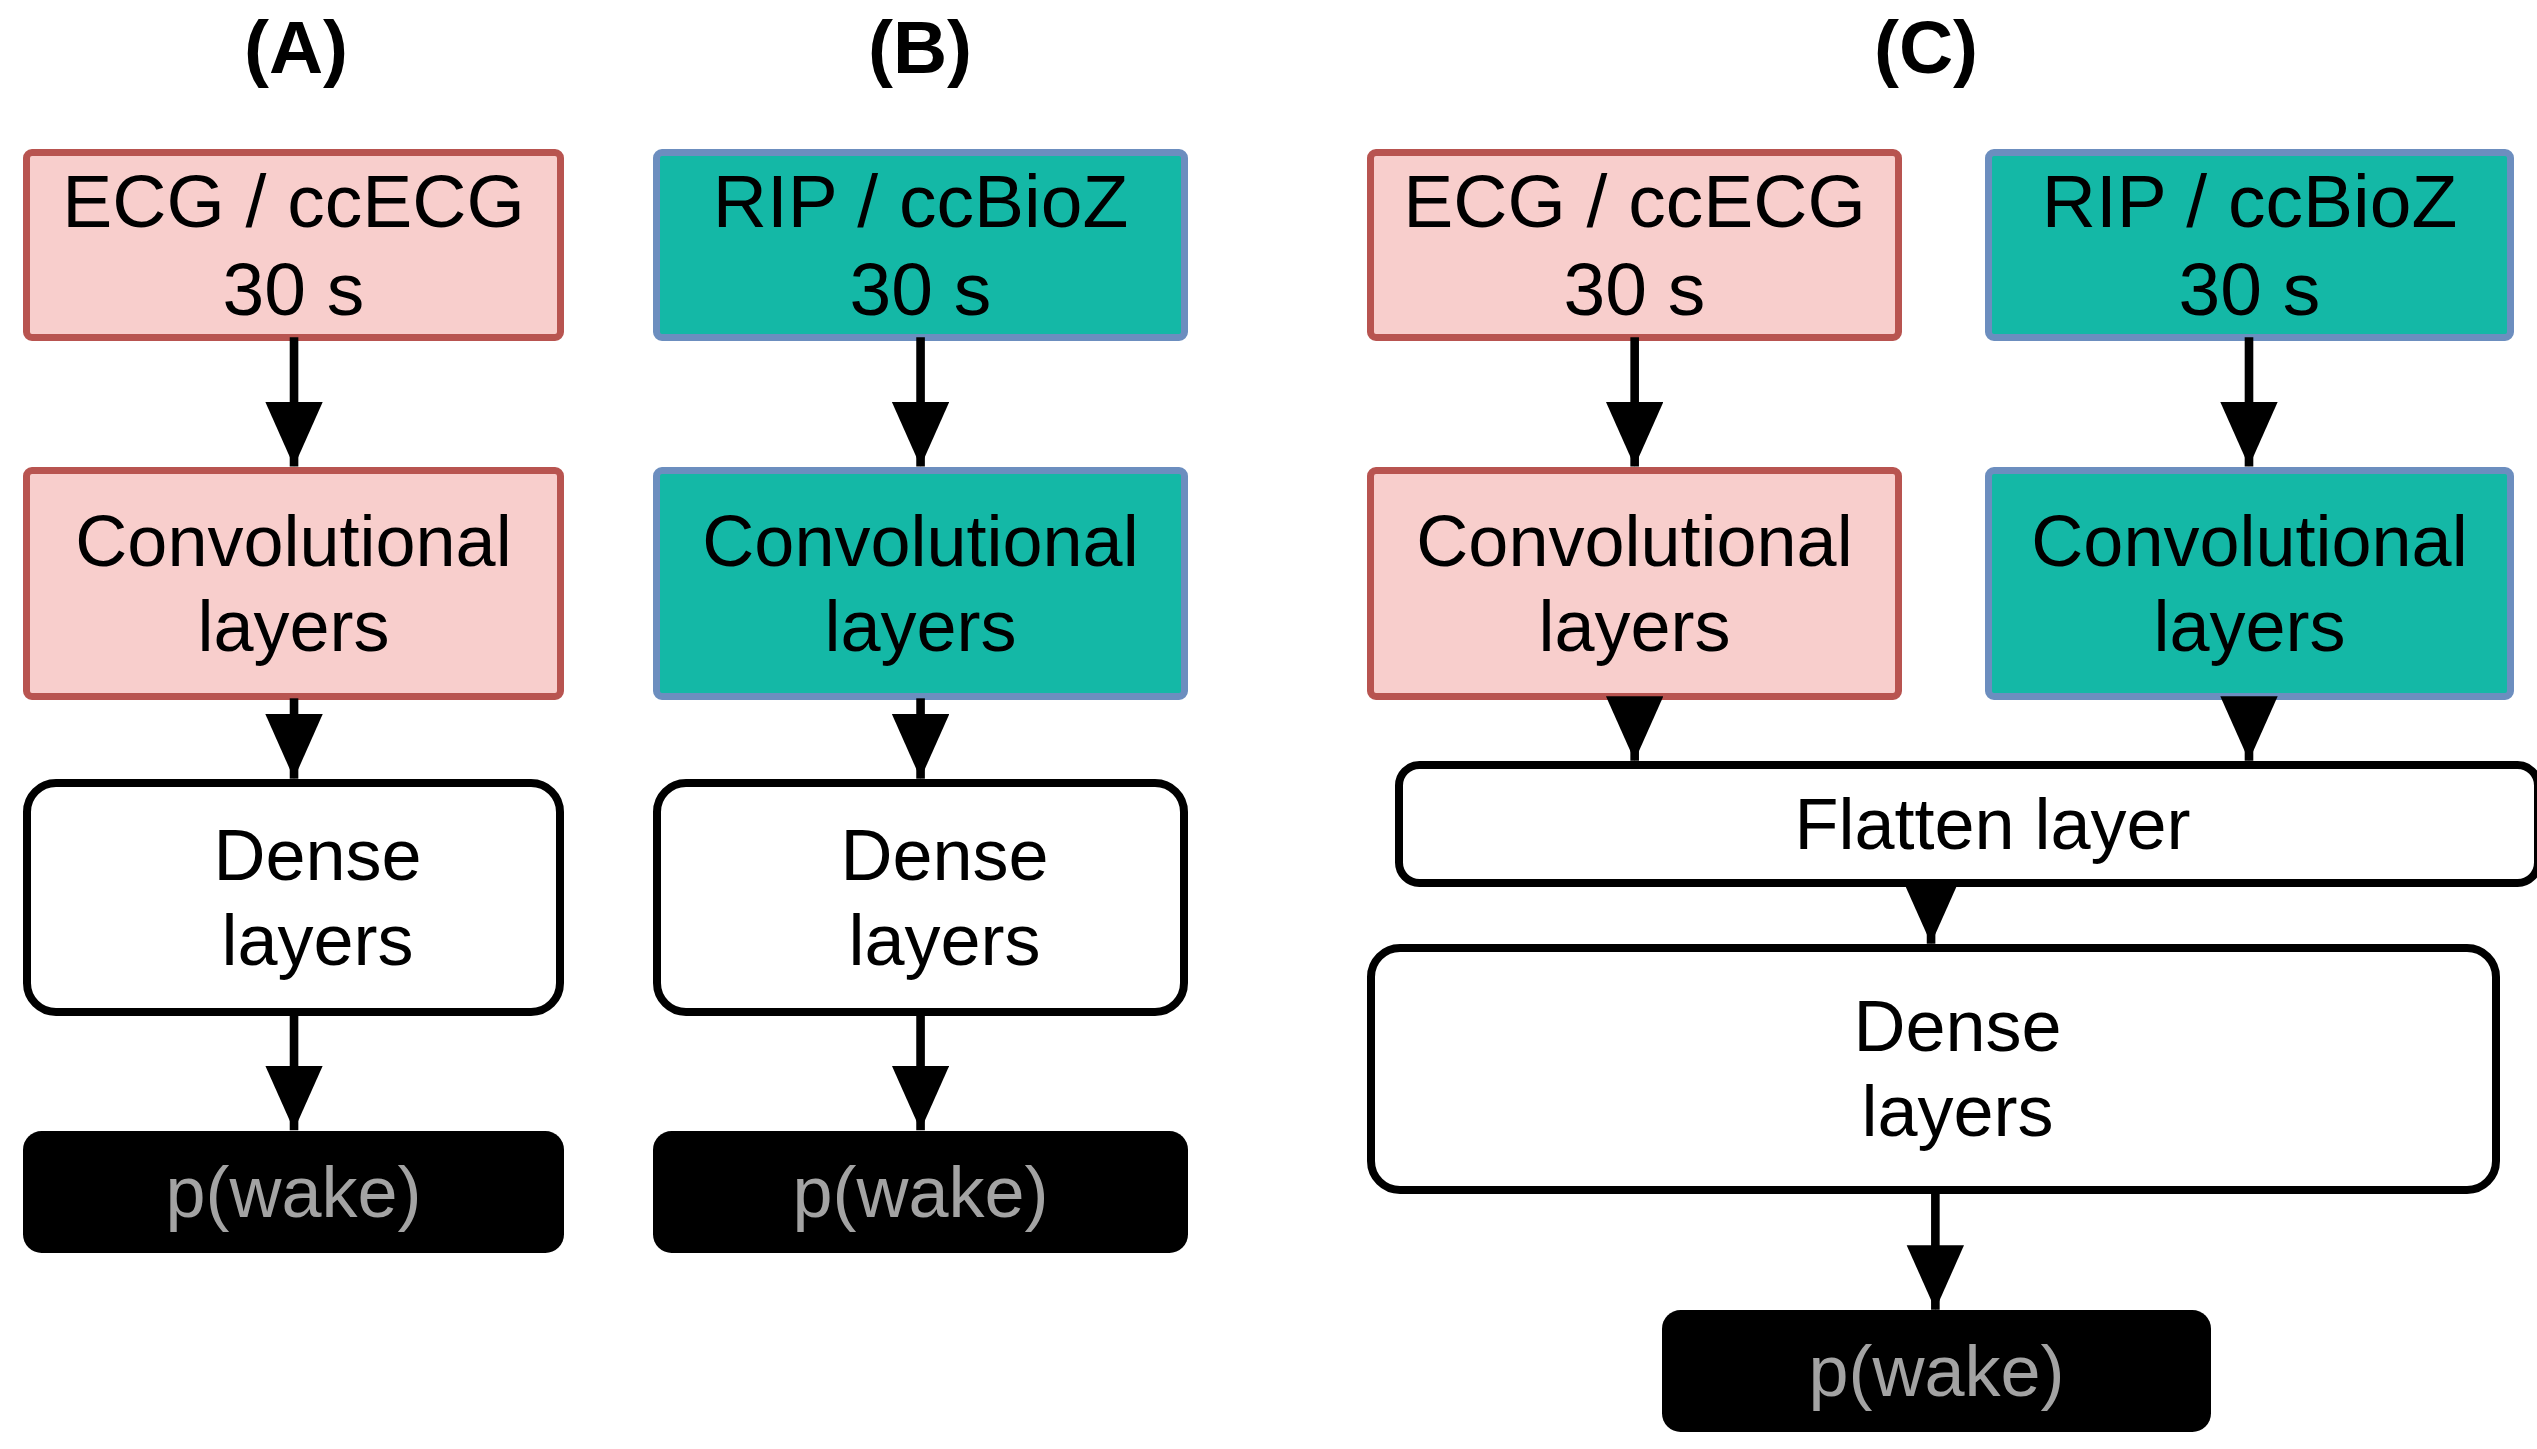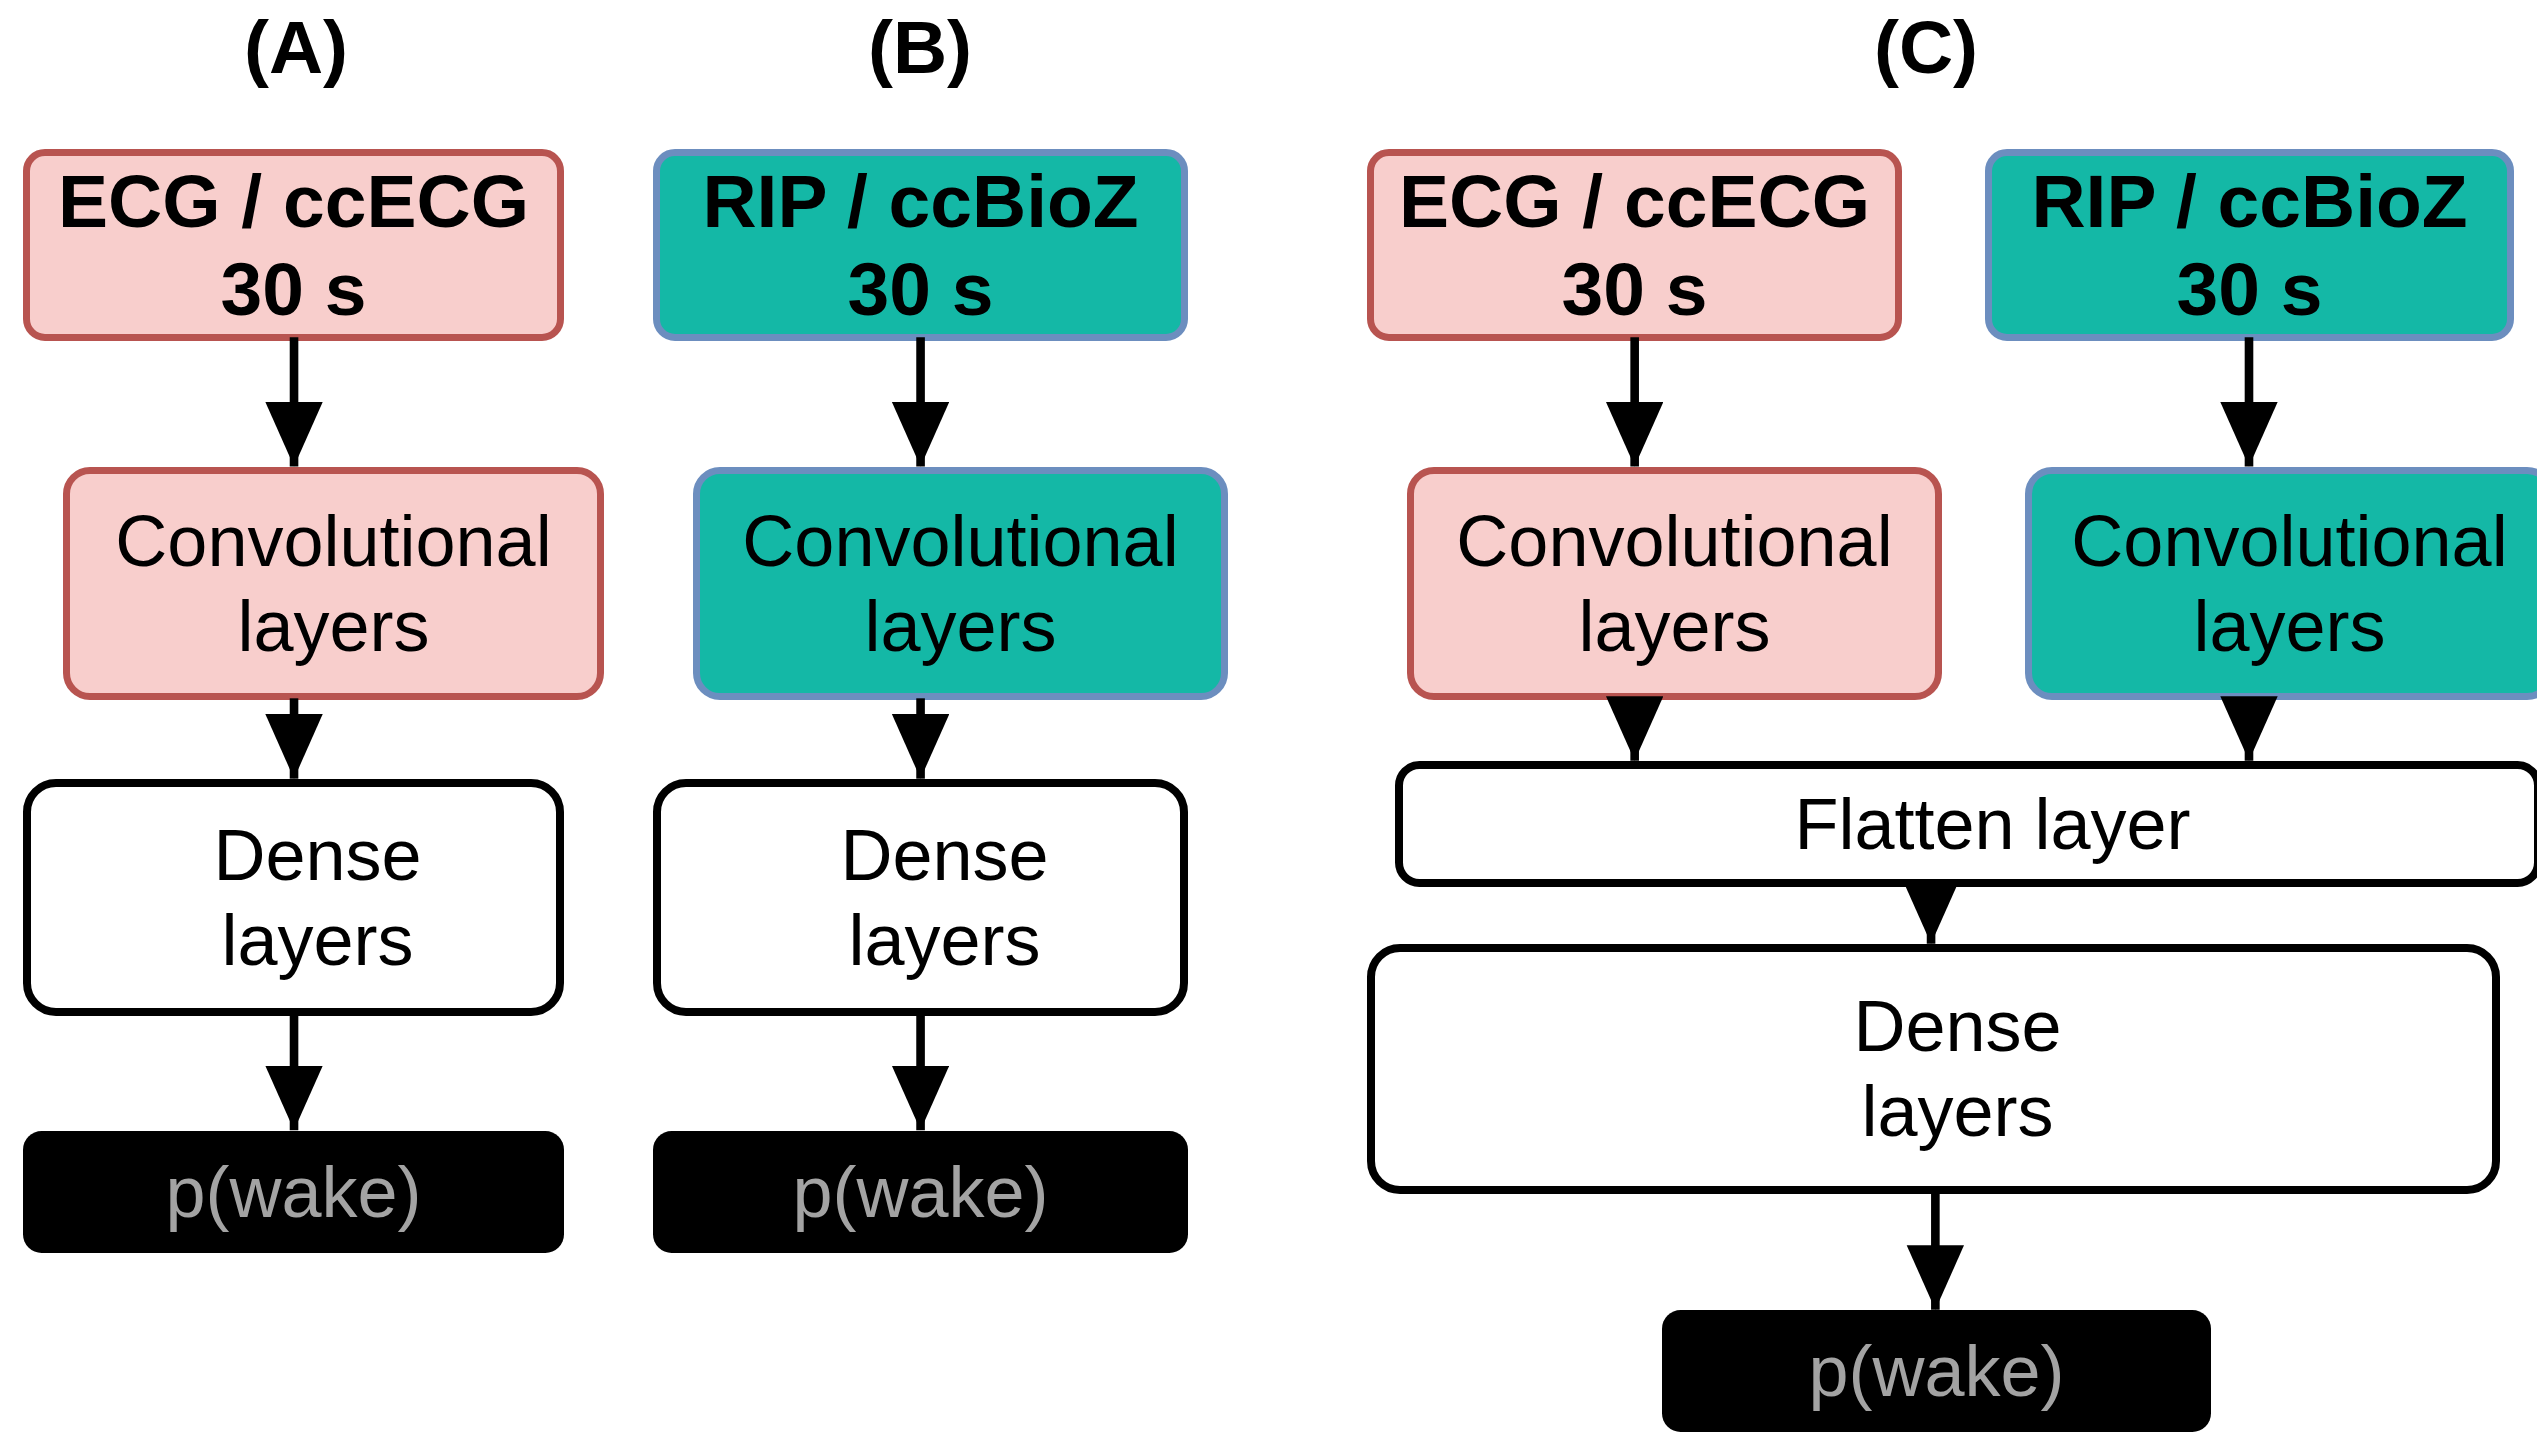--- a/index.html
+++ b/index.html
@@ -30,40 +30,39 @@
     box-sizing: border-box;
     display: flex;
     align-items: center;
     justify-content: center;
     text-align: center;
     white-space: pre-line;
     font-size: 72px;
     line-height: 1.18;
   }
   .box.input {
-    font-weight: 700;
+    font-weight: 400;
     font-size: 75px;
     border-width: 7.2px;
     border-style: solid;
-    border-radius: 22px;
+    border-radius: 9px;
     text-align: center;
   }
   .box.ecg {
     background: #F8CECC;
     border-color: #B85450;
   }
   .box.rip {
     background: #14b8a6;
     border-color: #6C8EBF;
   }
   .box.conv {
     border-width: 7.2px;
     border-style: solid;
-    border-radius: 27px;
-    margin-left: 40px;
+    border-radius: 9px;
   }
   .box.plain {
     background: #FFFFFF;
     border: 8px solid #000000;
     border-radius: 33px;
     padding-left: 48px;
   }
   .box.output {
     background: #000000;
     color: #a3a3a3;

